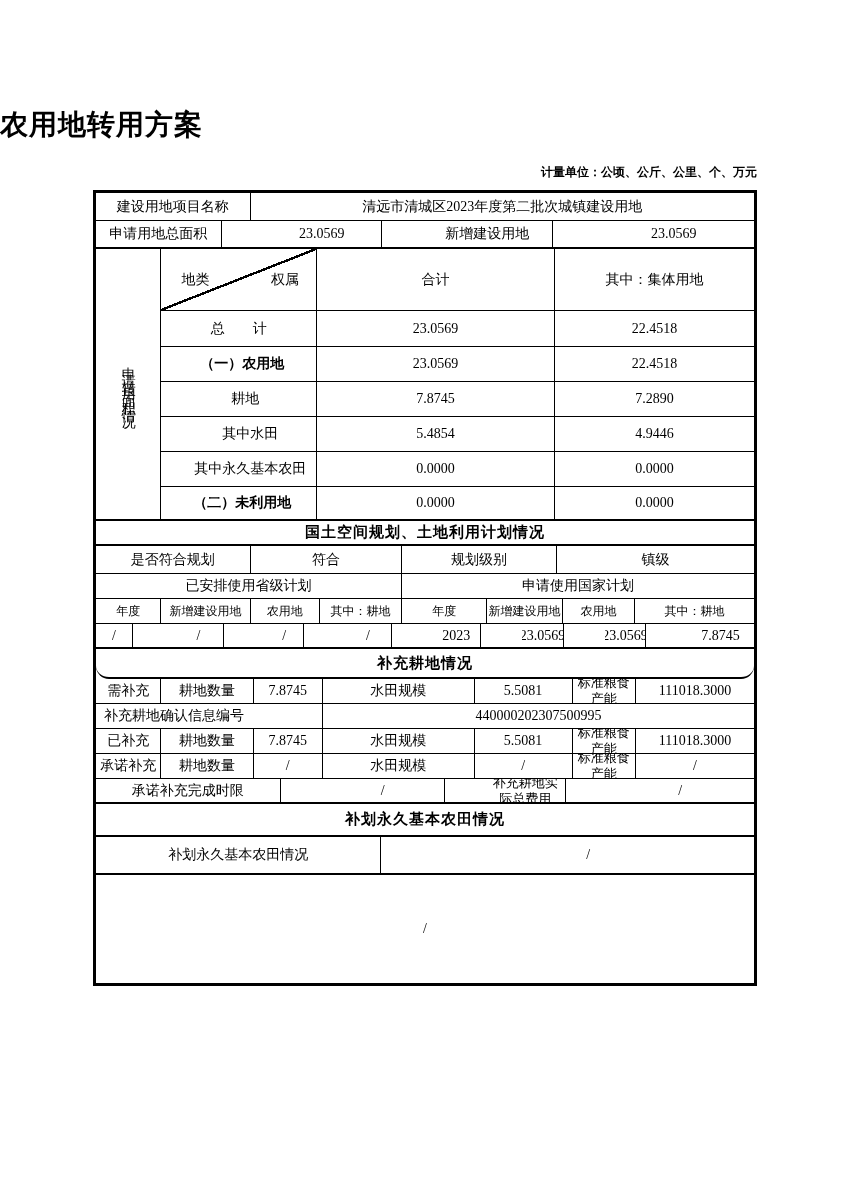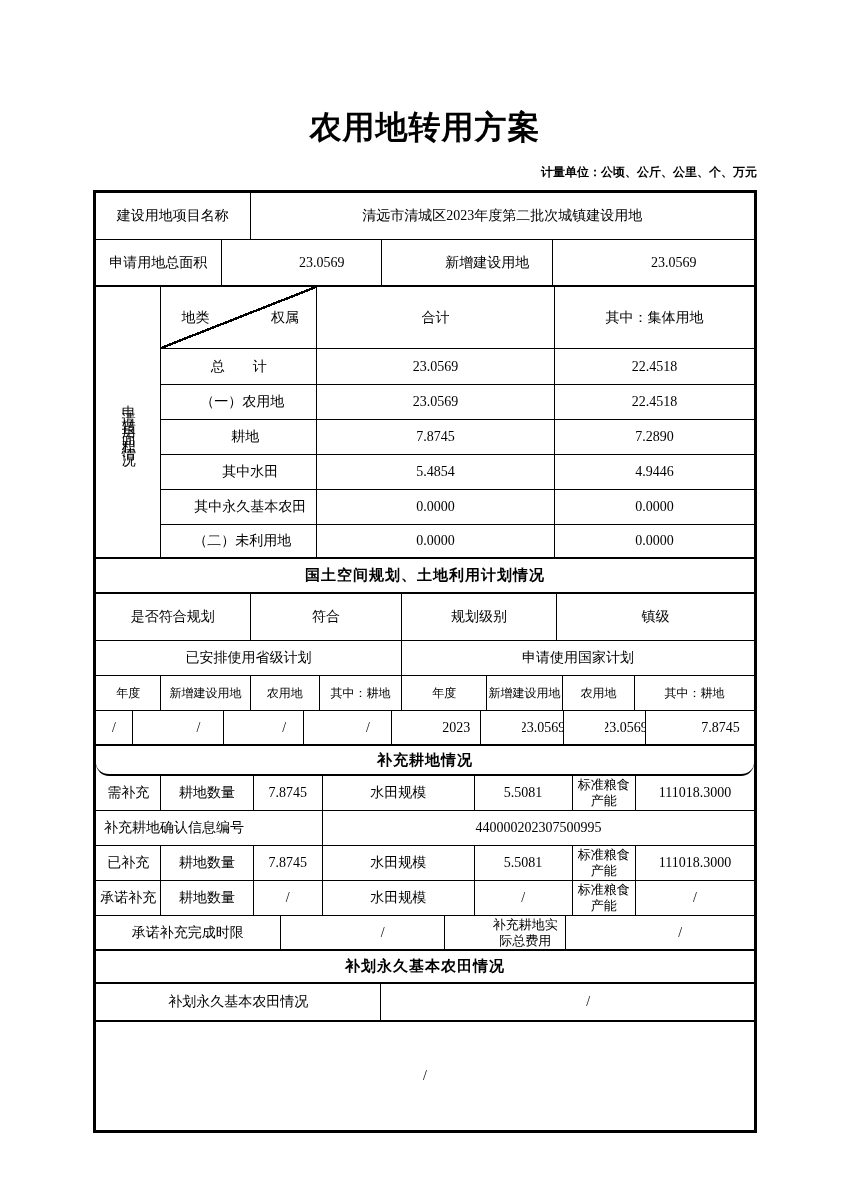--- a/index.html
+++ b/index.html
@@ -5,21 +5,21 @@
   html,body { margin:0; padding:0; background:#fff; }
   body {
     width:850px; height:1202px;
     font-family:"Liberation Serif","DejaVu Serif",serif;
     color:#000;
   }
   .page { position:relative; width:850px; height:1202px; background:#fff; overflow:hidden; }
 
   .doc-title {
     position:absolute; top:106px; left:0; width:850px;
-    text-align:center; font-size:32px; font-weight:bold; letter-spacing:1px;
+    font-size:28px; font-weight:bold; letter-spacing:1px;
   }
   .unit-note {
     position:absolute; top:164px; left:93px; width:664px;
     text-align:right; font-size:12px; font-weight:bold;
   }
 
   .sheet {
     position:absolute; top:190px; left:93px; width:664px;
     border:3px solid #000; box-sizing:border-box;
     font-size:14px;
@@ -40,21 +40,21 @@
   .g4a { grid-template-columns:156fr 148fr 161fr 199fr; }
   .g4b { grid-template-columns:156fr 153fr 156fr 199fr; }
   .g2p { grid-template-columns:309fr 355fr; }
   .g8  { grid-template-columns:66fr 90fr 70fr 83fr 86fr 76fr 73fr 120fr; }
   .g7  { grid-template-columns:66fr 93fr 70fr 153fr 99fr 64fr 119fr; }
   .g3c { grid-template-columns:229fr 435fr; }
   .g4d { grid-template-columns:229fr 153fr 99fr 183fr; }
   .g2f { grid-template-columns:307fr 357fr; }
   .g1  { grid-template-columns:1fr; }
 
-  .h42 { height:47px; } .h35 { height:35px; }
+  .h42 { height:28px; } .h35 { height:25px; }
   .h30 { height:30px;border-radius:13px; } .h33 { height:33px; } .h38 { height:38px; } .h108 { height:108px; }
 
   .section-title { font-weight:bold; font-size:15px; letter-spacing:1px; }
 
   
   .conv {
     display:grid;
     grid-template-columns:66fr 157fr 240fr 201fr;
     grid-template-rows:62px 36px 35px 35px 35px 35px 32px;
     box-sizing:border-box; border-bottom:2px solid #000;
@@ -73,21 +73,21 @@
   }
   .diag-cell {
     position:relative; padding:0;
     background:linear-gradient(to bottom right,
       transparent calc(50% - 1.2px), #000 calc(50% - 1.2px),
       #000 calc(50% + 1.2px), transparent calc(50% + 1.2px));
   }
   .diag-bl { position:absolute; left:13%; top:50%; transform:translateY(-50%); }
   .diag-tr { position:absolute; right:11%; top:50%; transform:translateY(-50%); }
 
-  .ind1 { padding-left:10px; }
+  .ind1 { padding-left:10px;font-weight:bold; }
   .ind2 { padding-left:16px; }
   .ind3 { padding-left:26px; }
 
   .hdr8 { font-size:12px; padding:0 1px; }
   .cap-label { font-size:13px; line-height:1.2; padding:0 1px; }
 </style>
 </head>
 <body>
 
 <div class="page">

